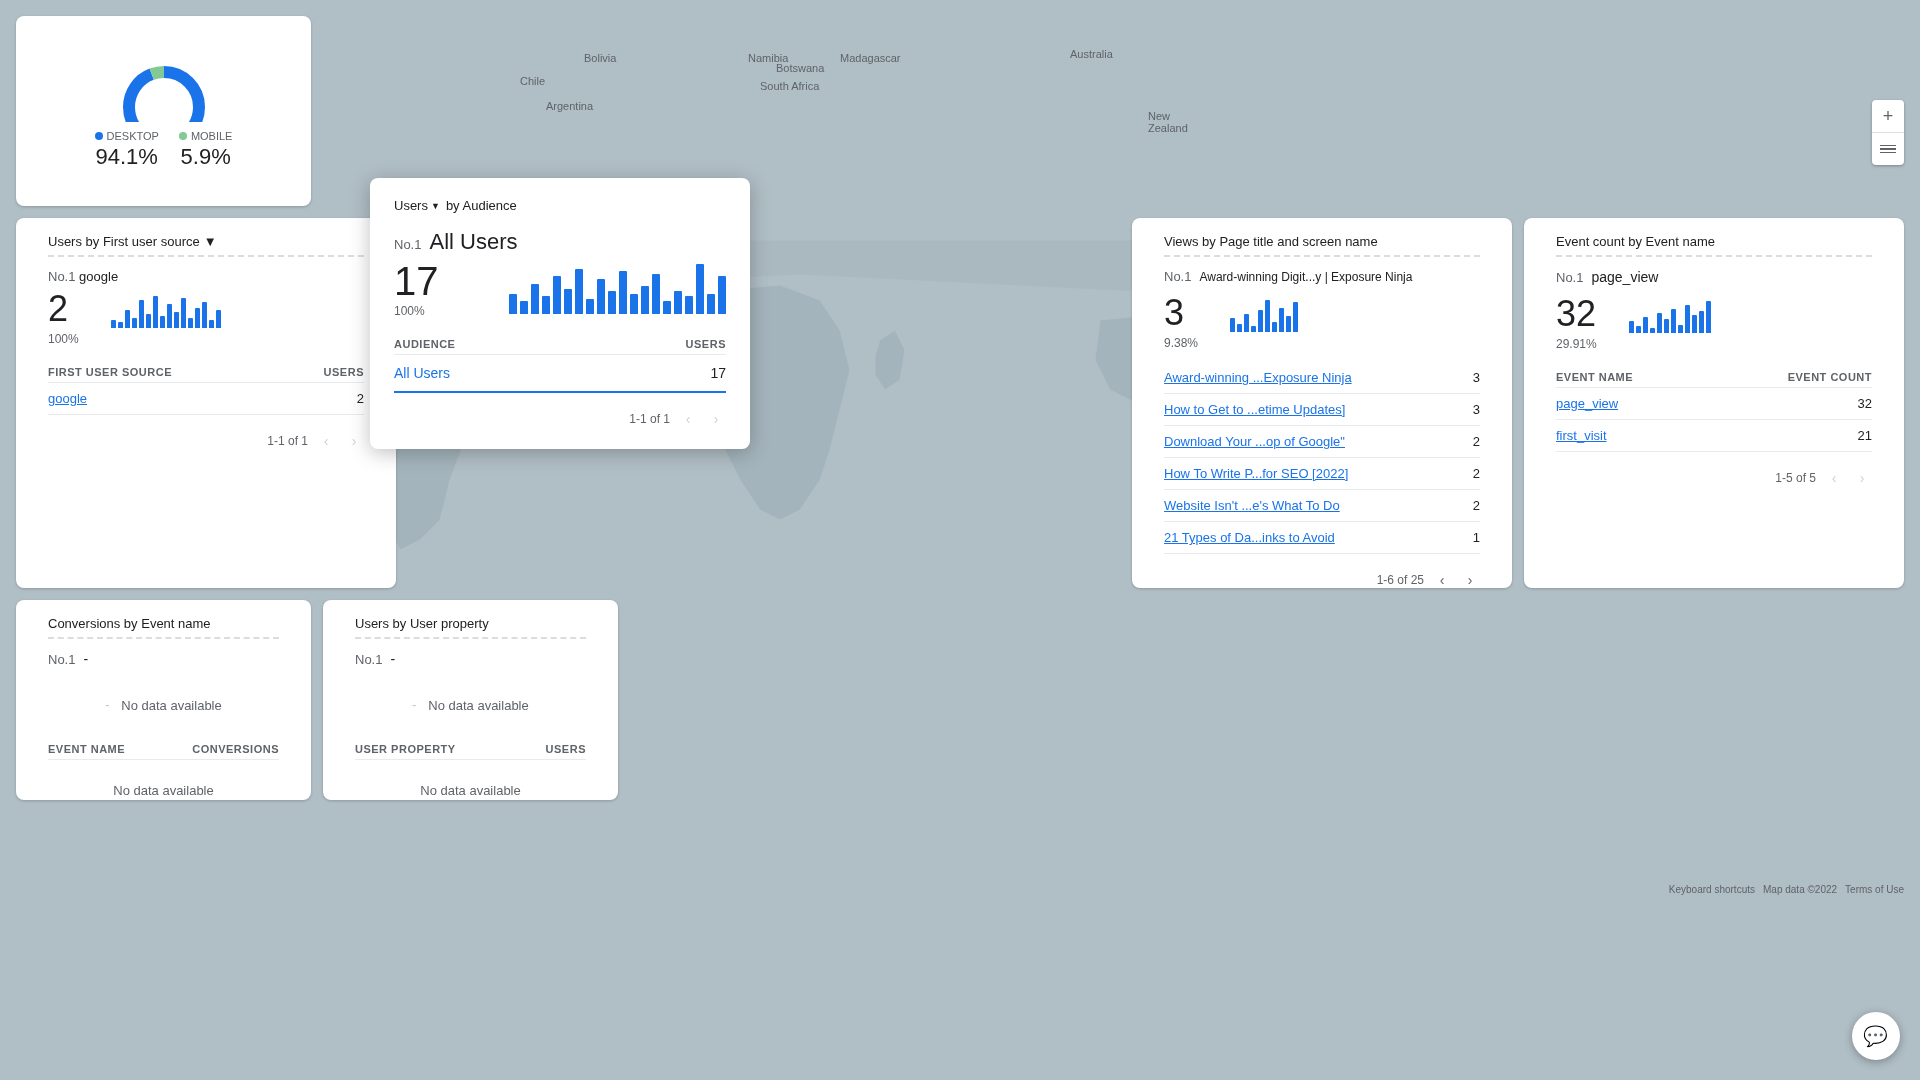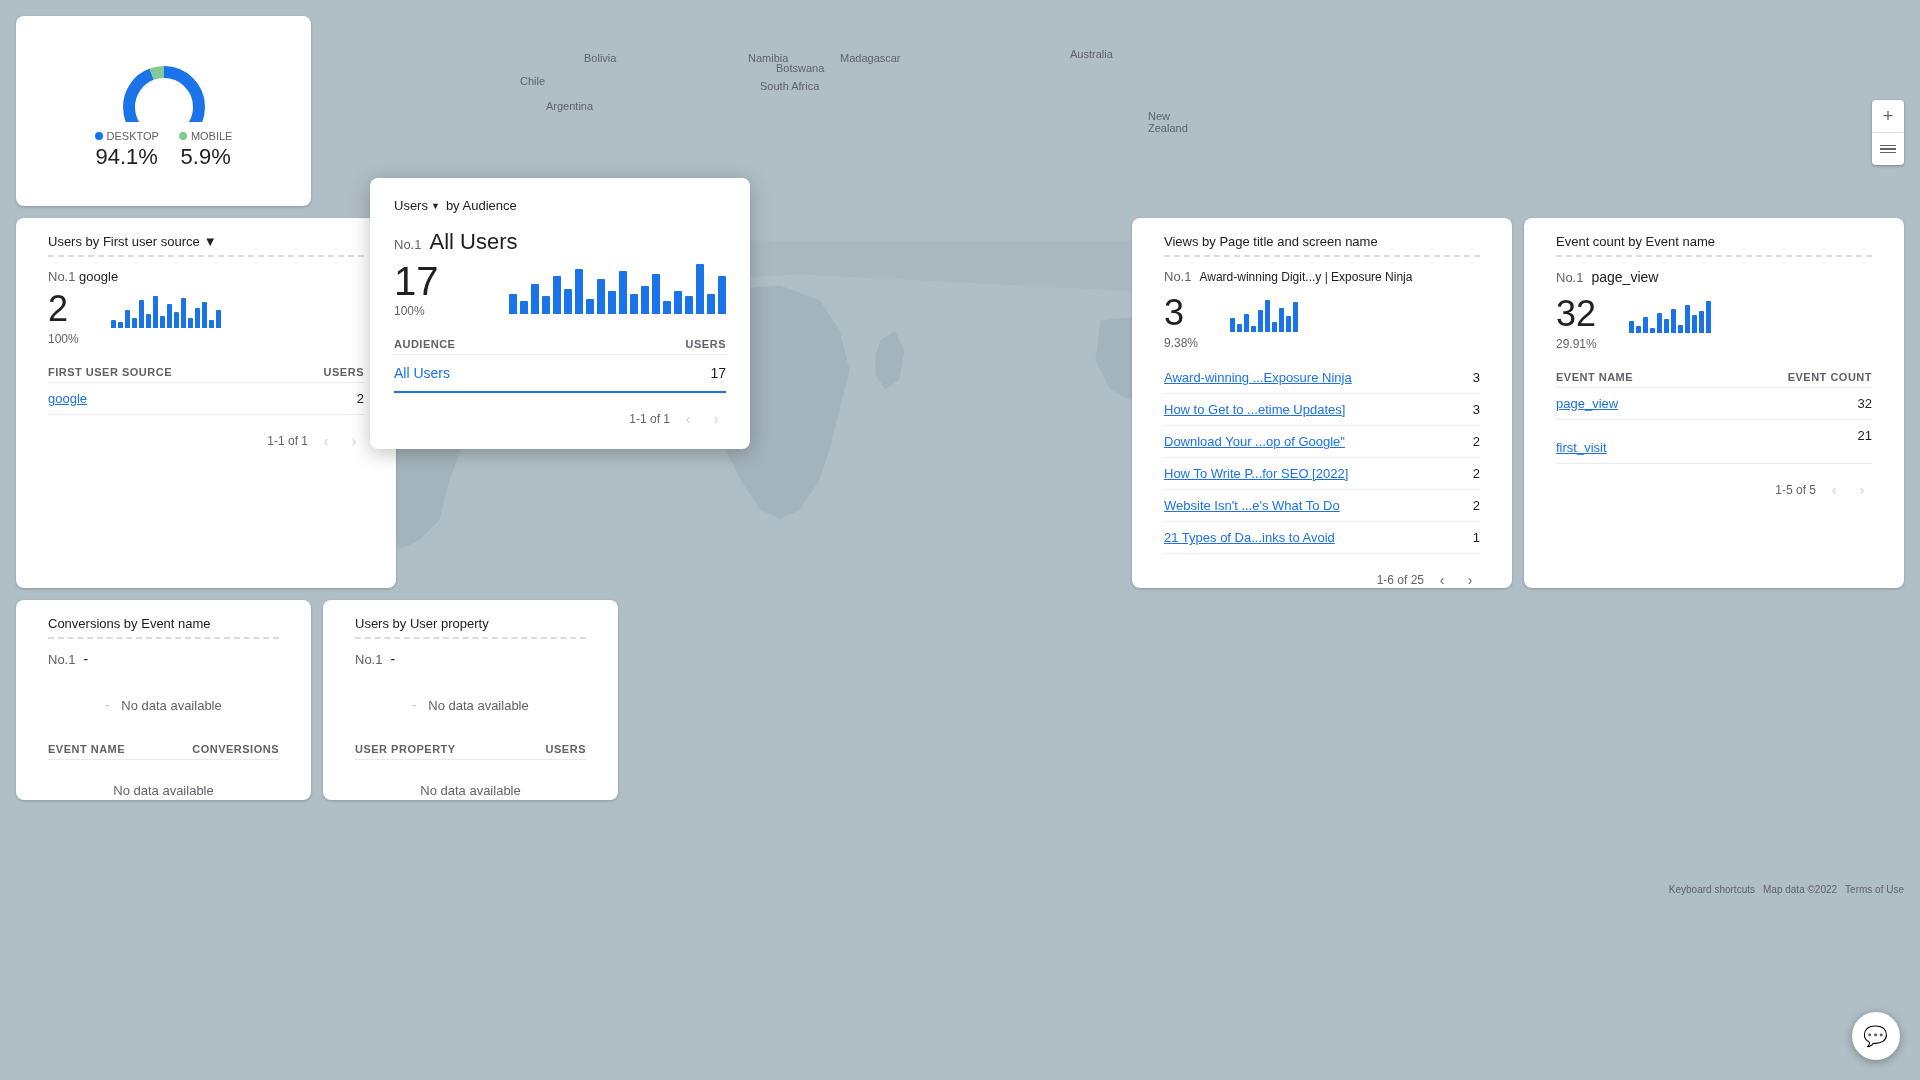--- a/index.html
+++ b/index.html
@@ -615,21 +615,21 @@
       </div>
       <div class="table-header">
         <span>EVENT NAME</span>
         <span>EVENT COUNT</span>
       </div>
       <div class="table-row">
         <span style="color:#1a73e8; text-decoration:underline; cursor:pointer;">page_view</span>
         <span>32</span>
       </div>
       <div class="table-row">
-        <span style="color:#1a73e8; text-decoration:underline; cursor:pointer;margin-top:12px;">first_visit</span>
+        <span style="color:#1a73e8; text-decoration:underline; cursor:pointer;">first_visit</span>
         <span>21</span>
       </div>
       <div class="pagination">
         <span>1-5 of 5</span>
         <span class="page-btn disabled">‹</span>
         <span class="page-btn disabled">›</span>
       </div>
     </div>
 
   </div>

